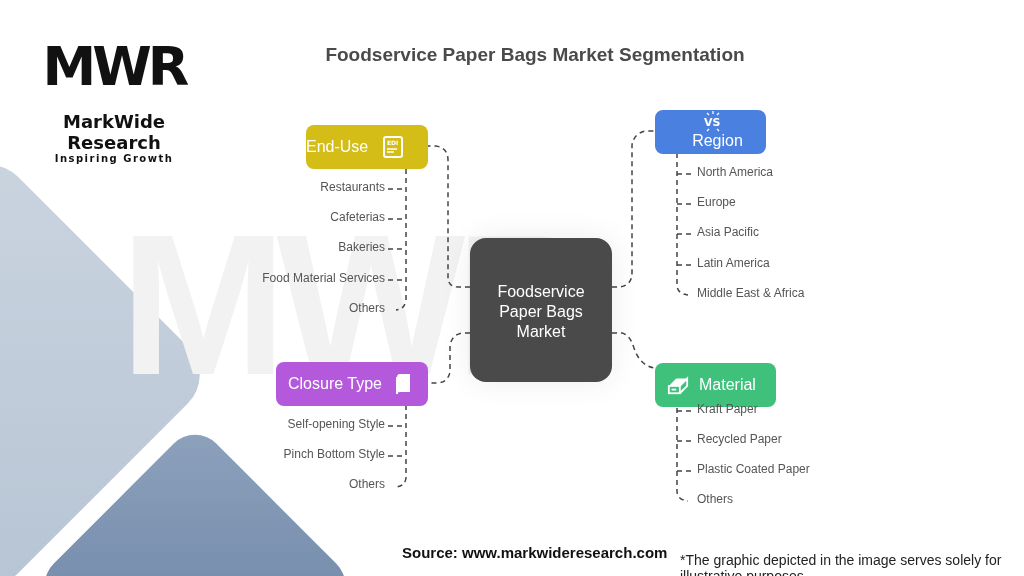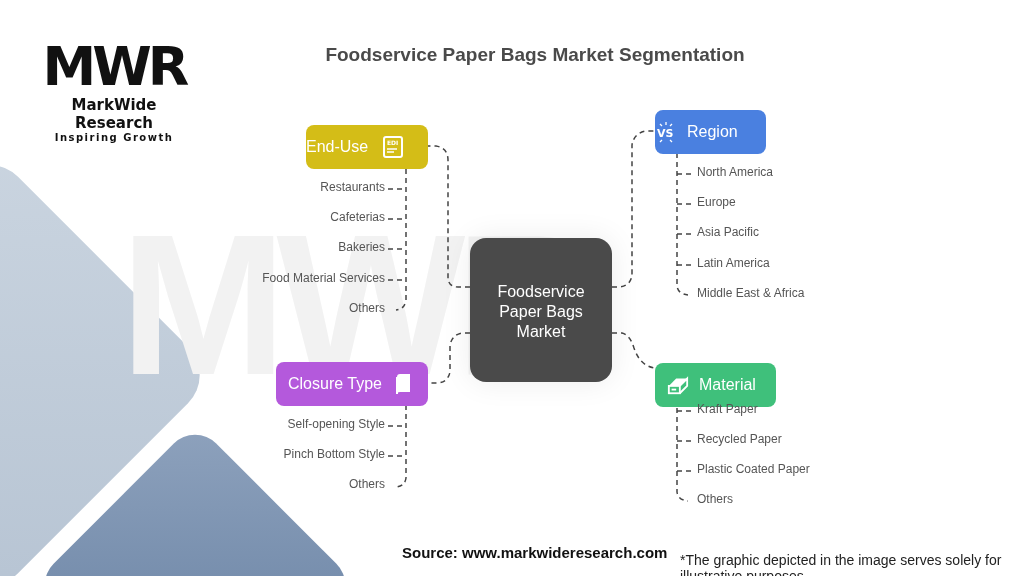--- a/index.html
+++ b/index.html
@@ -3,28 +3,28 @@
 <meta charset="utf-8">
 <style>
   html,body{margin:0;padding:0;}
   body{width:1024px;height:576px;position:relative;overflow:hidden;background:#ffffff;font-family:"Liberation Sans",sans-serif;color:#444;}
   .bg-shape{position:absolute;}
   .shape1{left:-150px;top:200px;width:300px;height:300px;background:linear-gradient(135deg,#c7d2de,#b3c1d1);border-radius:40px;transform:rotate(45deg);left:-170px;top:215px;width:320px;height:320px;opacity:.95;}
   .shape2{left:80px;top:470px;width:230px;height:230px;background:linear-gradient(135deg,#8ea2bd,#5f7a9d);border-radius:30px;transform:rotate(45deg);}
   .watermark{position:absolute;left:120px;top:190px;font-size:200px;font-weight:bold;color:#f2f2f2;letter-spacing:-10px;font-family:"Liberation Sans",sans-serif;}
   .logo{position:absolute;left:34px;top:40px;width:160px;text-align:center;}
   .logo-mark{font-size:54px;font-weight:bold;color:#111;letter-spacing:-4px;line-height:54px;font-family:"DejaVu Sans",sans-serif;}
-  .logo-name{font-size:15px;font-weight:bold;color:#111;margin-top:2px;font-family:"DejaVu Sans",sans-serif;}
+  .logo-name{font-size:18px;font-weight:bold;color:#111;margin-top:17px;font-family:"DejaVu Sans",sans-serif;}
   .logo-tag{font-size:10px;font-weight:bold;color:#111;letter-spacing:1.5px;font-family:"DejaVu Sans",sans-serif;}
   .title{position:absolute;left:0;width:1070px;top:44px;text-align:center;font-size:19px;font-weight:bold;color:#4a4a4a;}
   .center{position:absolute;left:470px;top:238px;width:142px;height:144px;background:#4a4a4a;border-radius:16px;color:#fff;display:flex;align-items:flex-start;justify-content:center;text-align:center;font-size:16px;line-height:20px;box-shadow:0 0 30px rgba(0,0,0,.08);}
   .center span{display:block;width:110px;margin-top:44px;}
   .cat{position:absolute;height:44px;border-radius:8px;color:#fff;font-size:16px;display:flex;align-items:center;box-sizing:border-box;}
   .cat-enduse{left:306px;top:125px;width:122px;background:#d4bd17;}
-  .cat-region{left:655px;top:110px;width:111px;background:#4a80e0;}
+  .cat-region{left:655px;top:110px;width:111px;background:#4a80e0;padding-left:14px;flex-direction:column;}
   .cat-material{left:655px;top:347px;width:121px;background:#3fc07b;padding-left:12px;margin-top:16px;}
   .cat-closure{left:276px;top:362px;width:152px;background:#b459dc;padding-left:12px;}
   .cat .icon{display:inline-flex;width:22px;height:22px;align-items:center;justify-content:center;}
   .item{position:absolute;font-size:12px;color:#555;white-space:nowrap;}
   .item.r{text-align:right;}
   svg.lines{position:absolute;left:0;top:0;}
   .source{position:absolute;left:402px;top:544px;font-size:15px;font-weight:bold;color:#111;}
   .note{position:absolute;left:680px;top:552px;font-size:14px;color:#222;}
 </style>
 </head>

